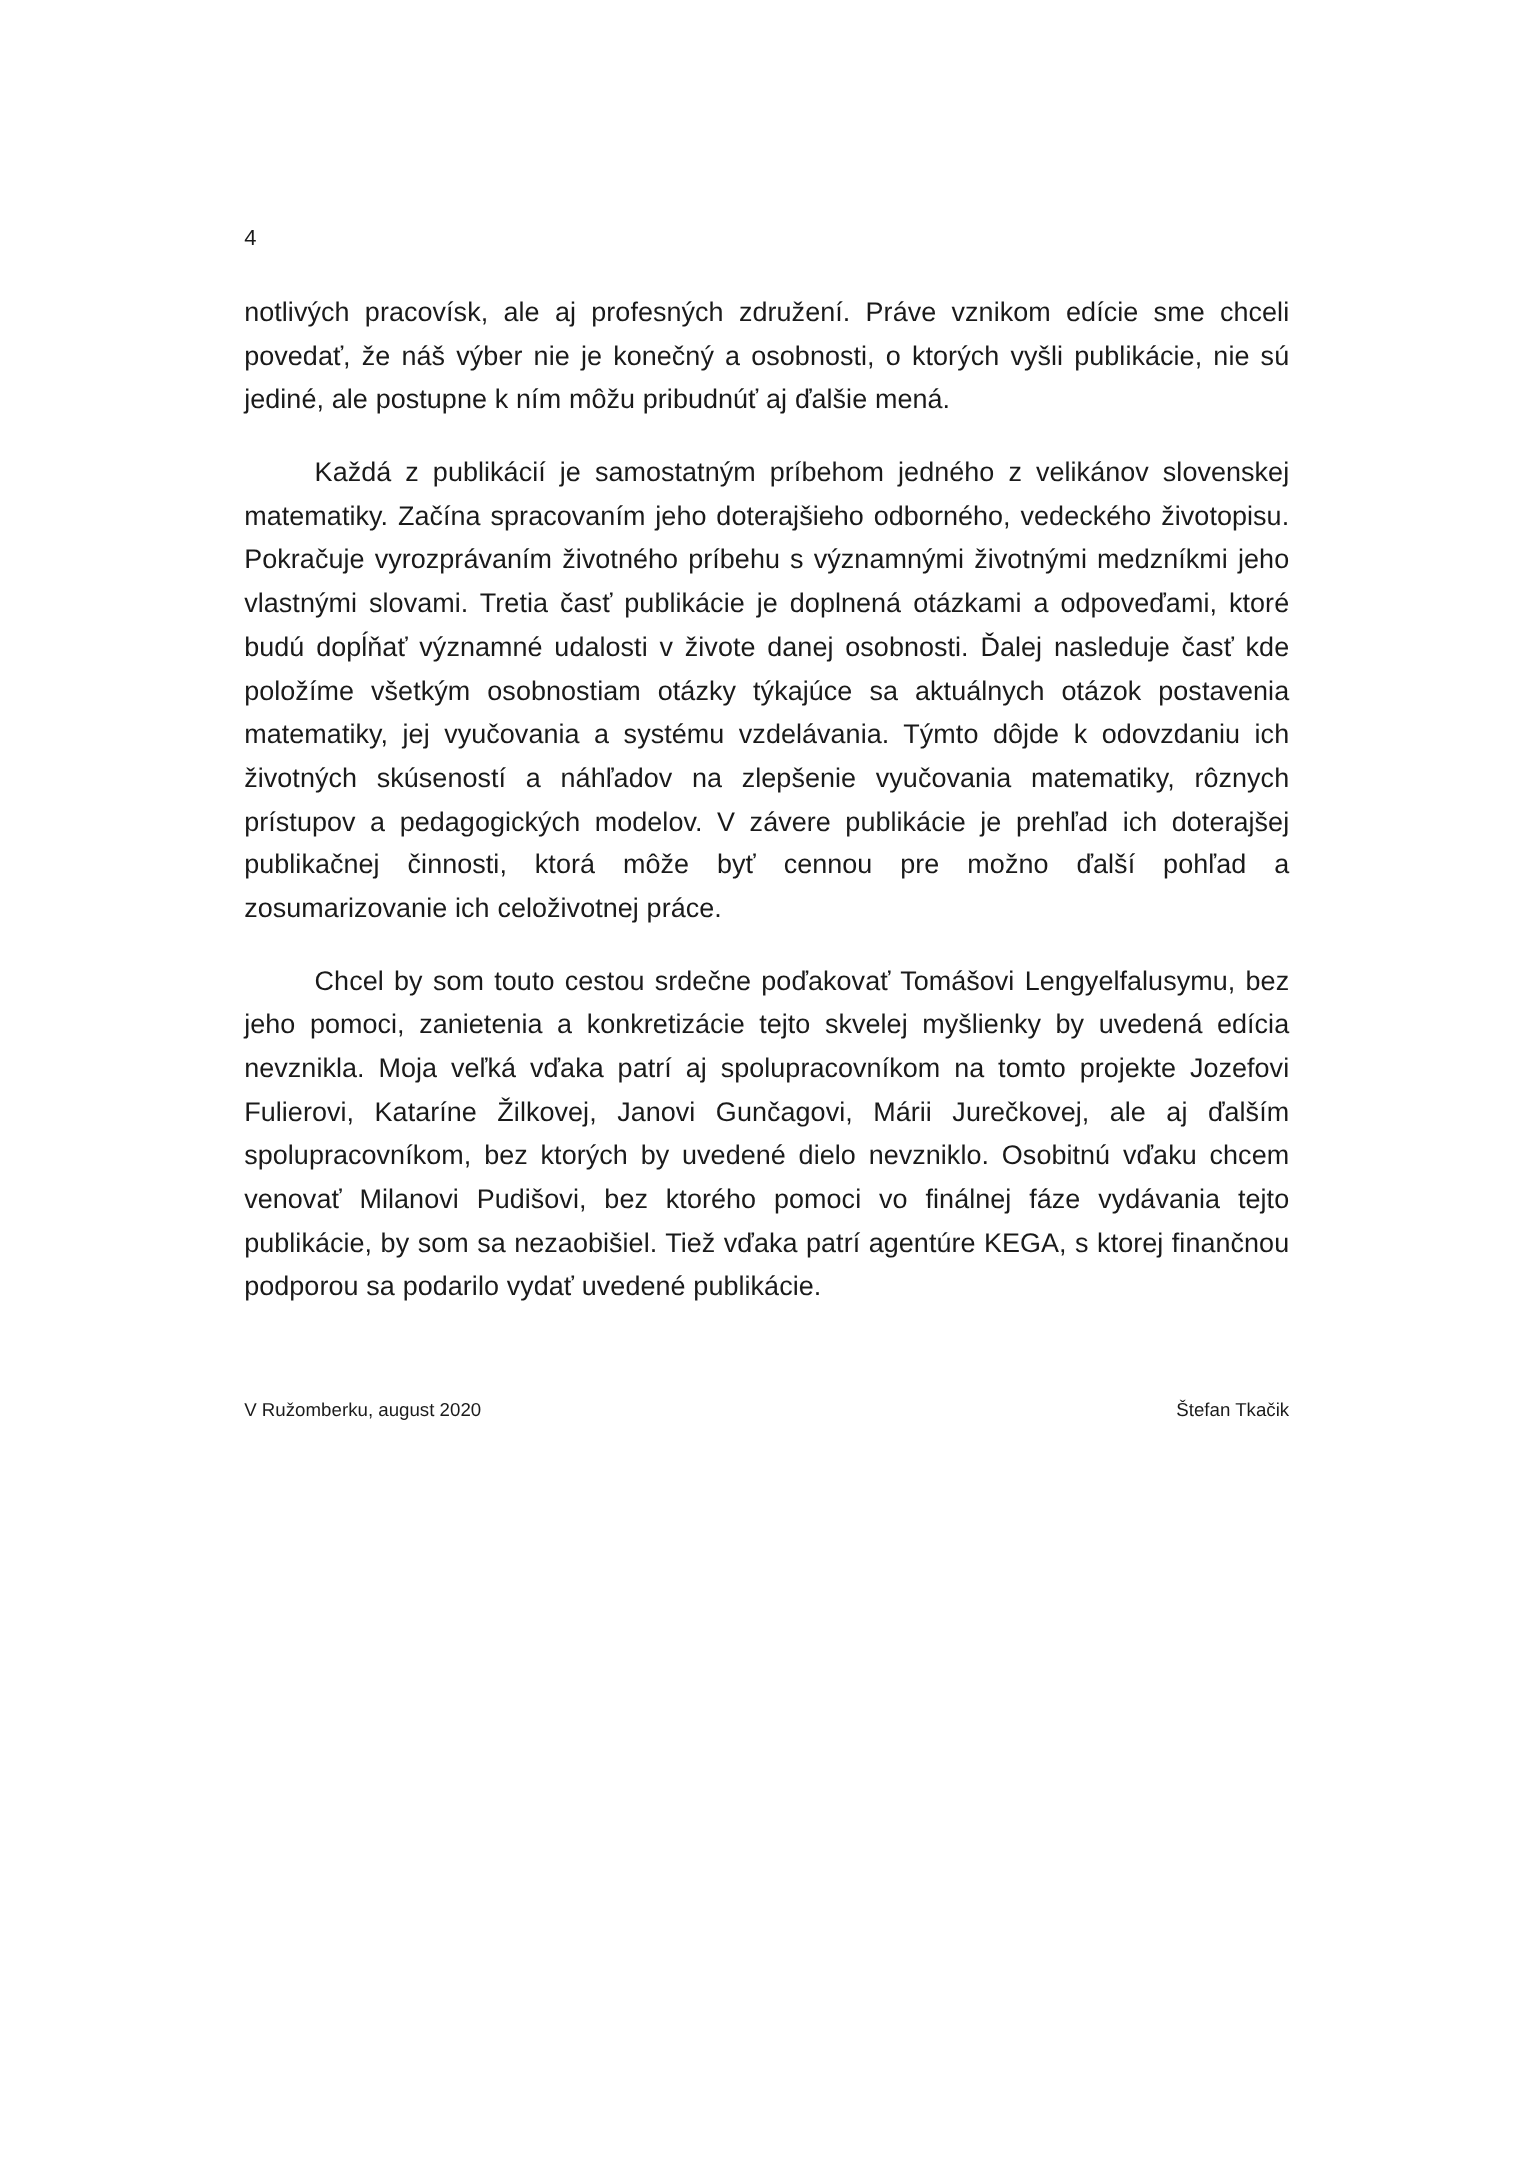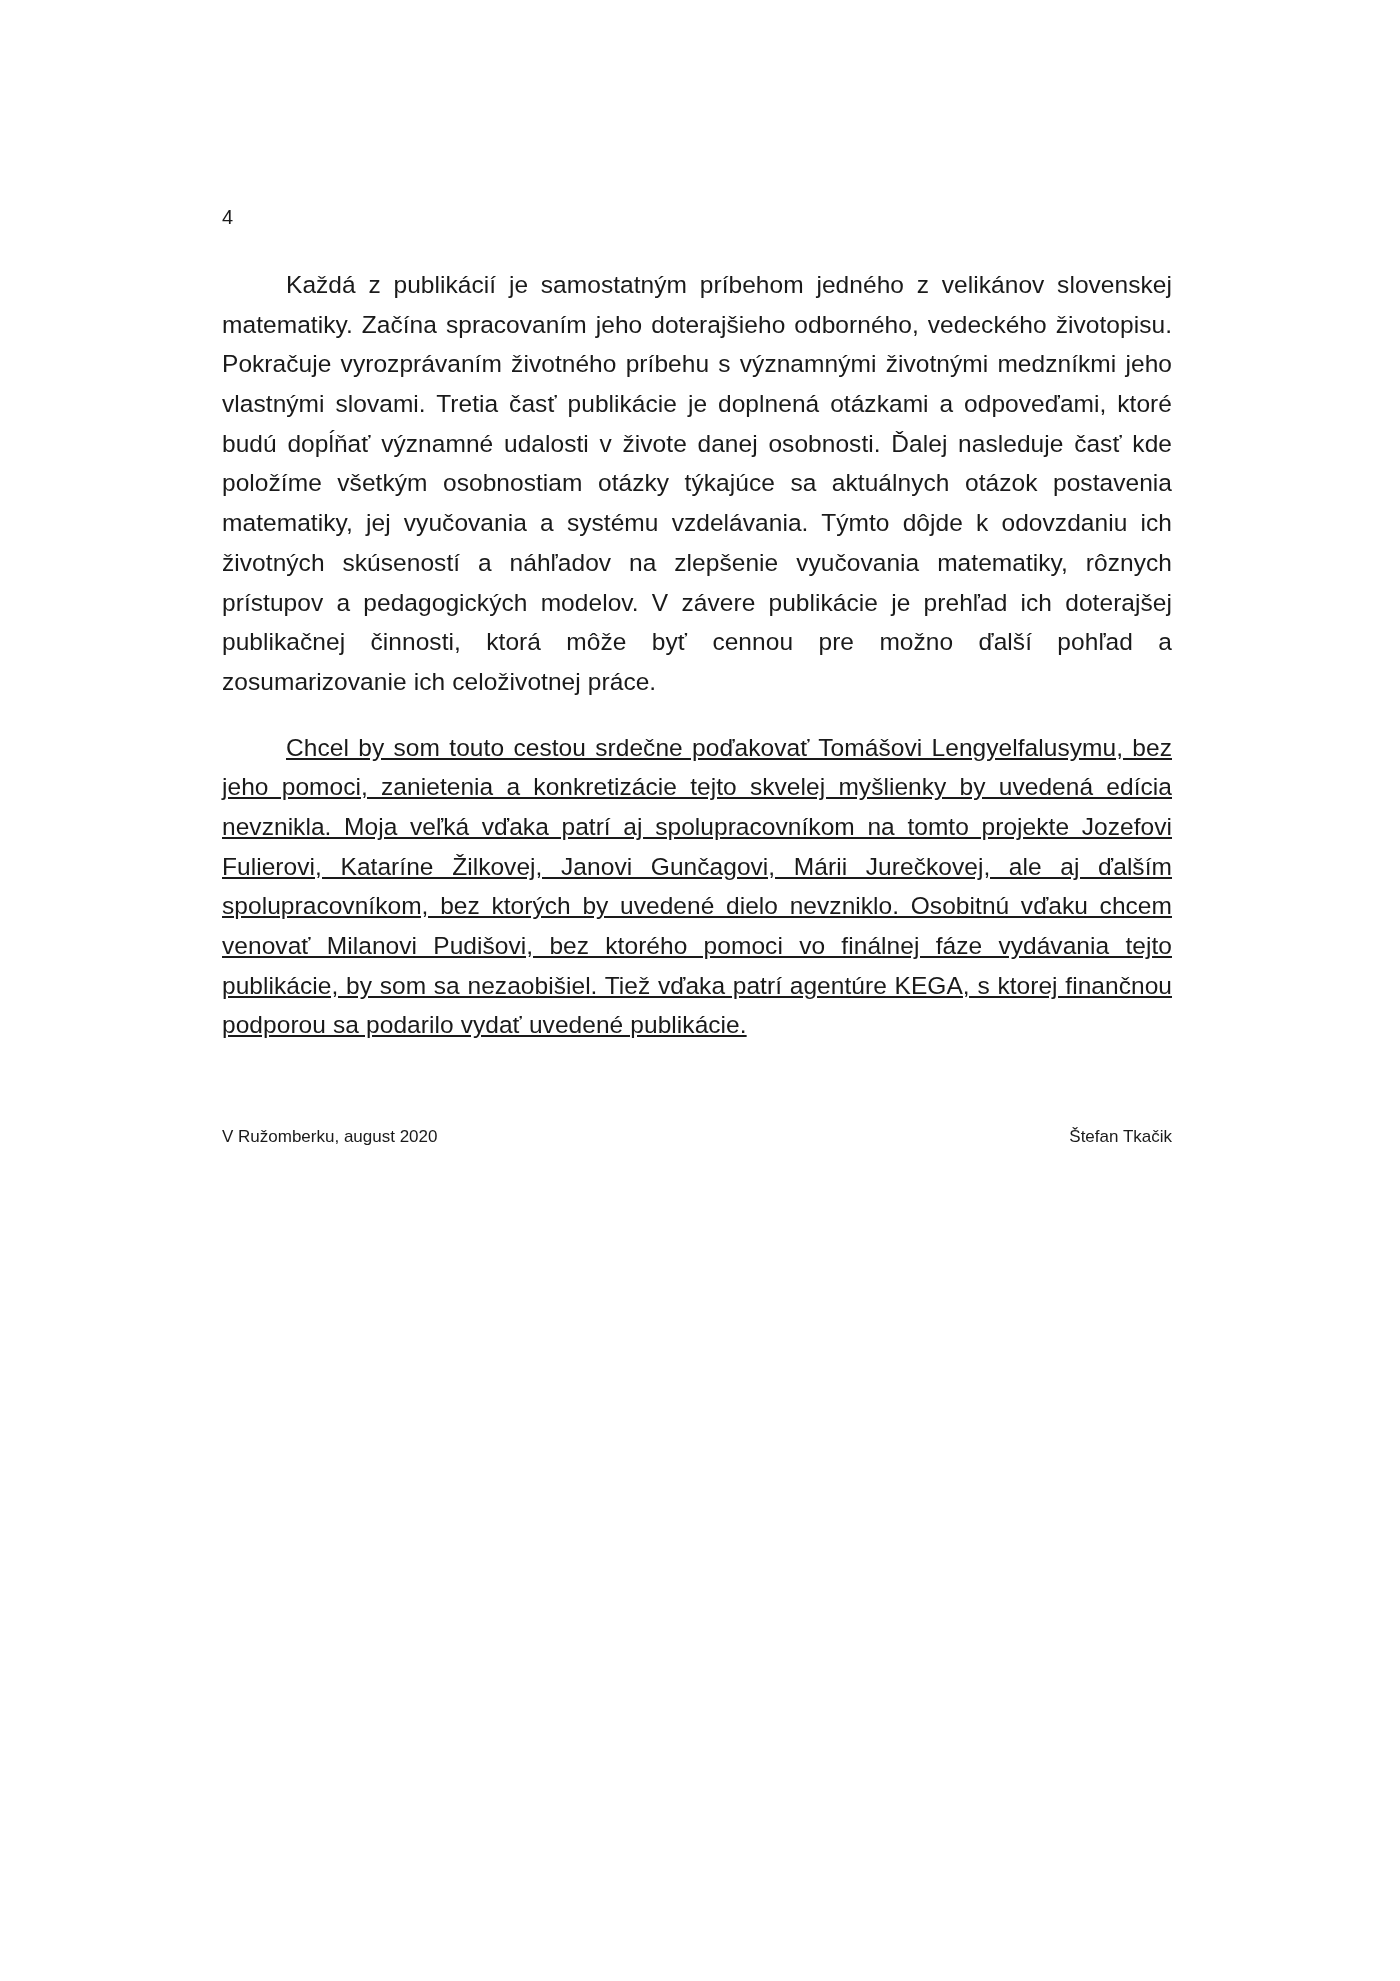--- a/index.html
+++ b/index.html
@@ -43,21 +43,20 @@
     color: #1a1a1a;
     letter-spacing: 0.05px;
     word-spacing: 0.2px;
     hyphens: manual;
   }
   p.indent {
     text-indent: 64px;
   }
   p.last-par {
     margin-bottom: 16px;
-    text-decoration: underline;
   }
   .signature-row {
     display: flex;
     justify-content: space-between;
     align-items: baseline;
     margin-top: 78px;
     font-size: 17px;
     line-height: 1.62;
     color: #1a1a1a;
   }
@@ -69,20 +68,21 @@
   }
 </style>
 </head>
 <body>
 
 <div class="page">
   <div class="content">
 
     <div class="page-number">4</div>
 
+    <p class="body-par">notlivých pracovísk, ale aj profesných združení. Práve vznikom edície sme chceli povedať, že náš výber nie je konečný a osobnosti, o ktorých vyšli publikácie, nie sú jediné, ale postupne k ním môžu pribudnúť aj ďalšie mená.</p>
 
     <p class="body-par indent">Každá z publikácií je samostatným príbehom jedného z velikánov slovenskej matematiky. Začína spracovaním jeho doterajšieho odborného, vedeckého životopisu. Pokračuje vyrozprávaním životného príbehu s významnými životnými medzníkmi jeho vlastnými slovami. Tretia časť publikácie je doplnená otázkami a odpoveďami, ktoré budú dopĺňať významné udalosti v živote danej osobnosti. Ďalej nasleduje časť kde položíme všetkým osobnostiam otázky týkajúce sa aktuálnych otázok postavenia matematiky, jej vyučovania a systému vzdelávania. Týmto dôjde k odovzdaniu ich životných skúseností a náhľadov na zlepšenie vyučovania matematiky, rôznych prístupov a pedagogických modelov. V závere publikácie je prehľad ich doterajšej publikačnej činnosti, ktorá môže byť cennou pre možno ďalší pohľad a zosumarizovanie ich celoživotnej práce.</p>
 
     <p class="body-par indent last-par">Chcel by som touto cestou srdečne poďakovať Tomášovi Lengyelfalusymu, bez jeho pomoci, zanietenia a konkretizácie tejto skvelej myšlienky by uvedená edícia nevznikla. Moja veľká vďaka patrí aj spolupracovníkom na tomto projekte Jozefovi Fulierovi, Kataríne Žilkovej, Janovi Gunčagovi, Márii Jurečkovej, ale aj ďalším spolupracovníkom, bez ktorých by uvedené dielo nevzniklo. Osobitnú vďaku chcem venovať Milanovi Pudišovi, bez ktorého pomoci vo finálnej fáze vydávania tejto publikácie, by som sa nezaobišiel. Tiež vďaka patrí agentúre KEGA, s ktorej finančnou podporou sa podarilo vydať uvedené publikácie.</p>
 
     <div class="signature-row">
       <span class="signature-left">V Ružomberku, august 2020</span>
       <span class="signature-right">Štefan Tkačik</span>
     </div>
 

